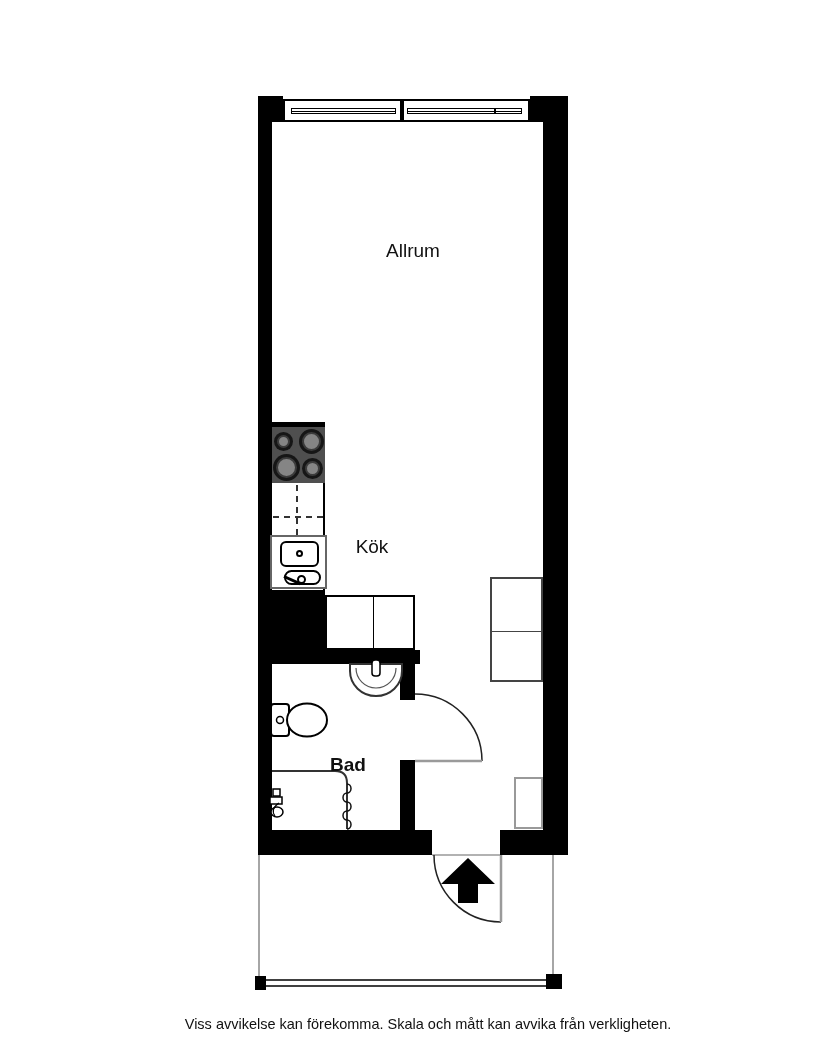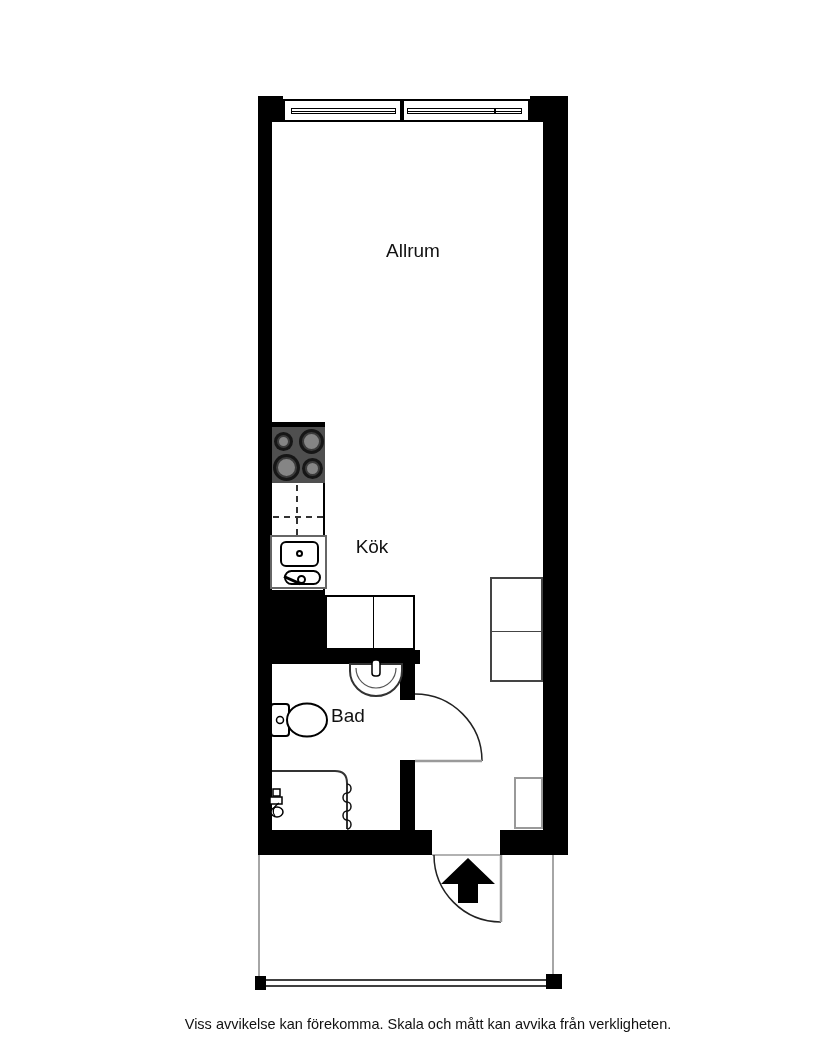--- a/index.html
+++ b/index.html
@@ -109,16 +109,16 @@
     <line x1="259" y1="823" x2="259" y2="947" stroke="#888" stroke-width="1.5"></line>
     <line x1="553" y1="823" x2="553" y2="943" stroke="#888" stroke-width="1.5"></line>
     <line x1="261" y1="948" x2="551" y2="948" stroke="#000" stroke-width="1.5"></line>
     <line x1="261" y1="954" x2="551" y2="954" stroke="#000" stroke-width="1.5"></line>
     <rect x="255" y="944" width="11" height="14" fill="#000"></rect>
     <rect x="546" y="942" width="16" height="15" fill="#000"></rect>
   </svg>
 
   <div class="label" style="left:333px;top:208px;width:160px;">Allrum</div>
   <div class="label" style="left:332px;top:504px;width:80px;">Kök</div>
-  <div class="label" style="left:308px;top:673px;width:80px;">Bad</div>
+  <div class="label" style="left:308px;top:722px;width:80px;font-weight:bold;">Bad</div>
 
   <div id="disclaimer">Viss avvikelse kan förekomma. Skala och mått kan avvika från verkligheten.</div>
 </div>
 
 </body></html>

